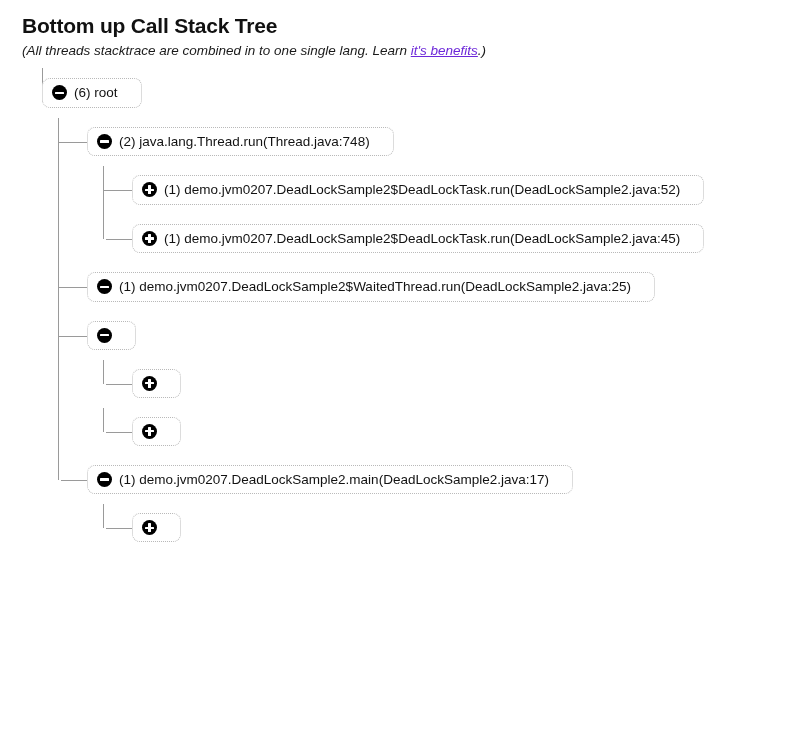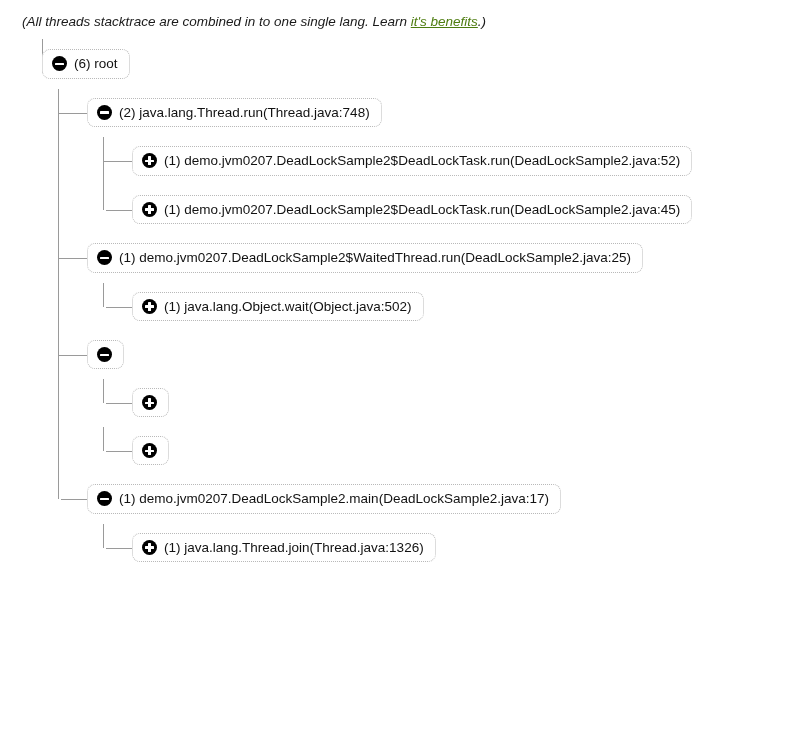--- a/index.html
+++ b/index.html
@@ -25,21 +25,21 @@
     margin: 0 0 5px 2px;
     color: #111111;
   }
   .page-subtitle {
     font-size: 13.5px;
     font-style: italic;
     margin: 0 0 10px 2px;
     color: #1a1a1a;
   }
   .page-subtitle a {
-    color: #4d7c0f;
+    color: #6d28d9;
     font-style: italic;
     text-decoration: underline;
   }
 
   
   .tree { position: relative; margin-left: 22px; margin-top: 8px; }
 
   .tree ul {
     list-style: none;
     margin: 0;
@@ -96,21 +96,21 @@
     padding: 9px 0 10px 0;
   }
 
   .node-box {
     display: inline-flex;
     align-items: center;
     gap: 7px;
     border: 1px dotted #b9b9b9;
     border-radius: 8px;
     background: #ffffff;
-    padding: 6px 11px 6px 9px;
+    padding: 6px 23px 6px 9px;
     white-space: nowrap;
   }
 
   .node-label {
     font-size: 13.5px;
     line-height: 1.15;
     color: #121212;
   }
 
   .toggle-icon {
@@ -165,20 +165,21 @@
     background: #9a9a9a;
   }
 
   .root-list > li > .node-row { padding-top: 10px; }
 </style>
 </head>
 <body>
 
 <div class="page">
 
+  <h1 class="page-title">Bottom up Call Stack Tree</h1>
 
   <p class="page-subtitle"><span>(All threads stacktrace are combined in to one single lang. Learn </span><a href="#">it's benefits</a><span>.)</span></p>
 
   <div class="tree">
     <div class="root-stub">
       <span class="v"></span>
       <span class="h"></span>
     </div>
     <ul class="root-list">
         <li>
@@ -215,30 +216,20 @@
                 </li>
               </ul>
             </li>
             <li>
               <div class="node-row">
                 <div class="node-box">
                   <span class="toggle-icon"></span>
                   <span class="node-label">(1) demo.jvm0207.DeadLockSample2$WaitedThread.run(DeadLockSample2.java:25)</span>
                 </div>
               </div>
-              <ul class="children">
-                <li>
-                  <div class="node-row">
-                    <div class="node-box">
-                      <span class="toggle-icon plus"></span>
-                      <span class="node-label">(1) java.lang.Object.wait(Object.java:502)</span>
-                    </div>
-                  </div>
-                </li>
-              </ul>
             </li>
             <li>
               <div class="node-row">
                 <div class="node-box">
                   <span class="toggle-icon"></span>
                 </div>
               </div>
               <ul class="children">
                 <li>
                   <div class="node-row">
@@ -265,21 +256,20 @@
                 <div class="node-box">
                   <span class="toggle-icon"></span>
                   <span class="node-label">(1) demo.jvm0207.DeadLockSample2.main(DeadLockSample2.java:17)</span>
                 </div>
               </div>
               <ul class="children">
                 <li>
                   <div class="node-row">
                     <div class="node-box">
                       <span class="toggle-icon plus"></span>
-                      <span class="node-label">(1) java.lang.Thread.join(Thread.java:1326)</span>
                     </div>
                   </div>
                 </li>
               </ul>
             </li>
           </ul>
         </li>
       </ul>
   </div>
 

